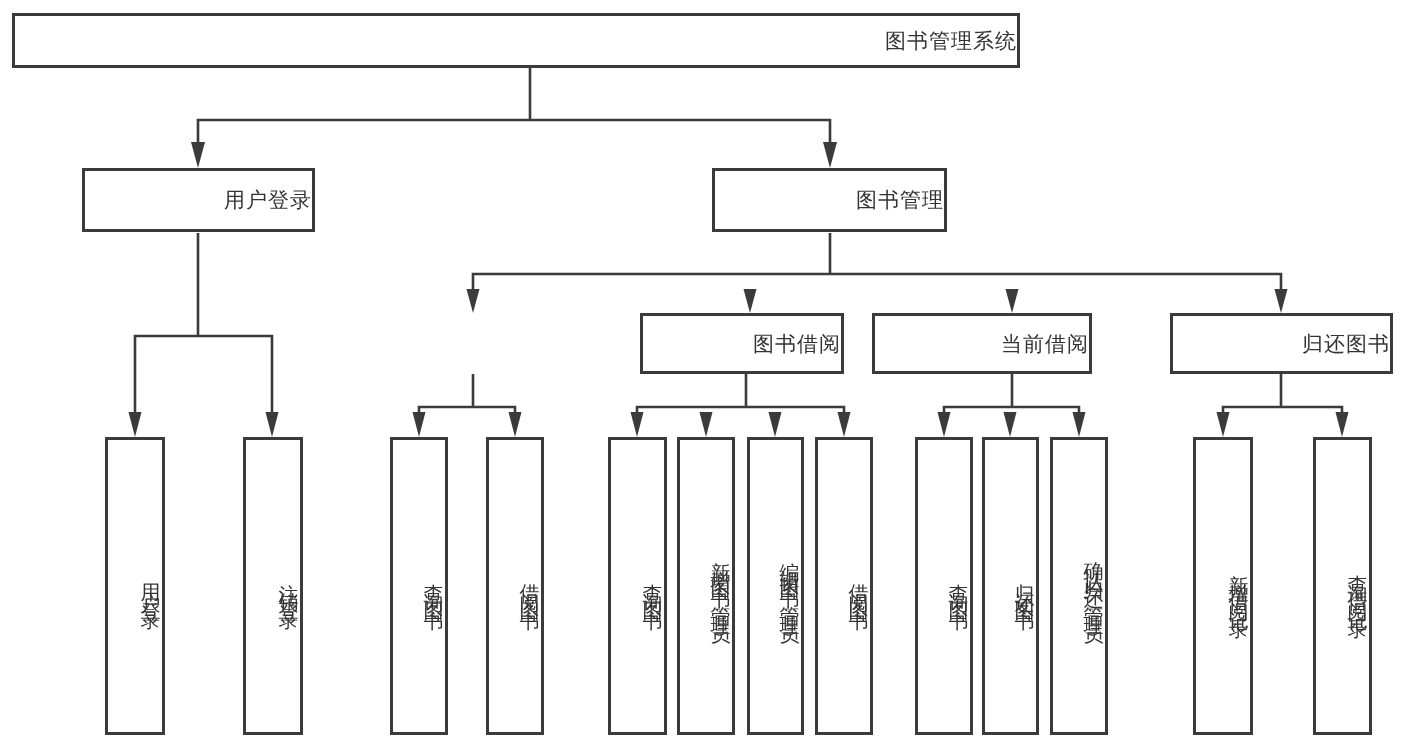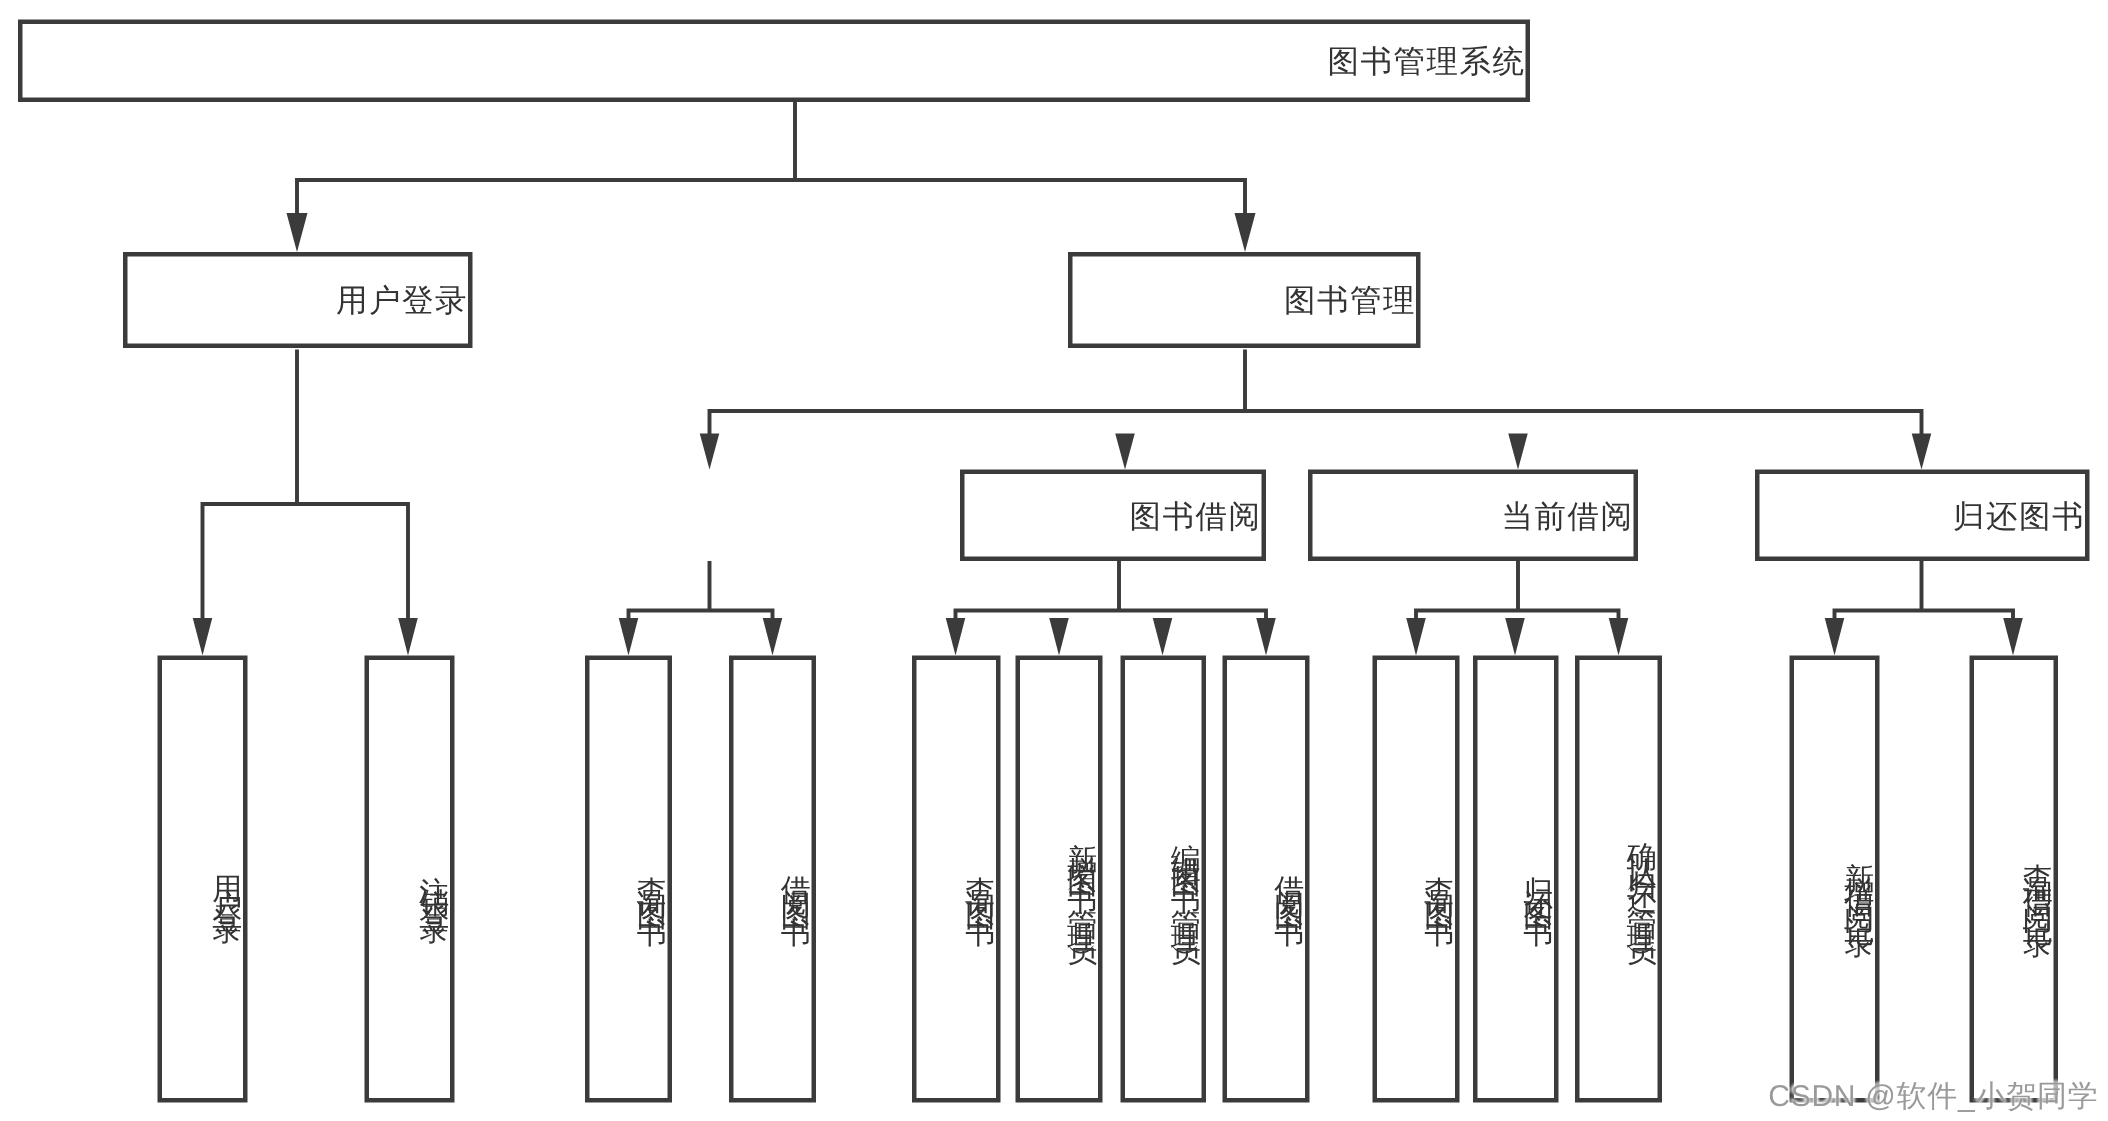--- a/index.html
+++ b/index.html
@@ -174,15 +174,14 @@
     <span>确认归还（管理员）</span>
   </div>
 
   <div class="box vbox" style="left:1193px; top:437px; width:60px; height:298px;">
     <span>新增借阅记录</span>
   </div>
   <div class="box vbox" style="left:1313px; top:437px; width:59px; height:298px;">
     <span>查询借阅记录</span>
   </div>
 
-  <div class="watermark">CSDN @软件_小贺同学</div>
 
 </div>
 
 </body></html>

